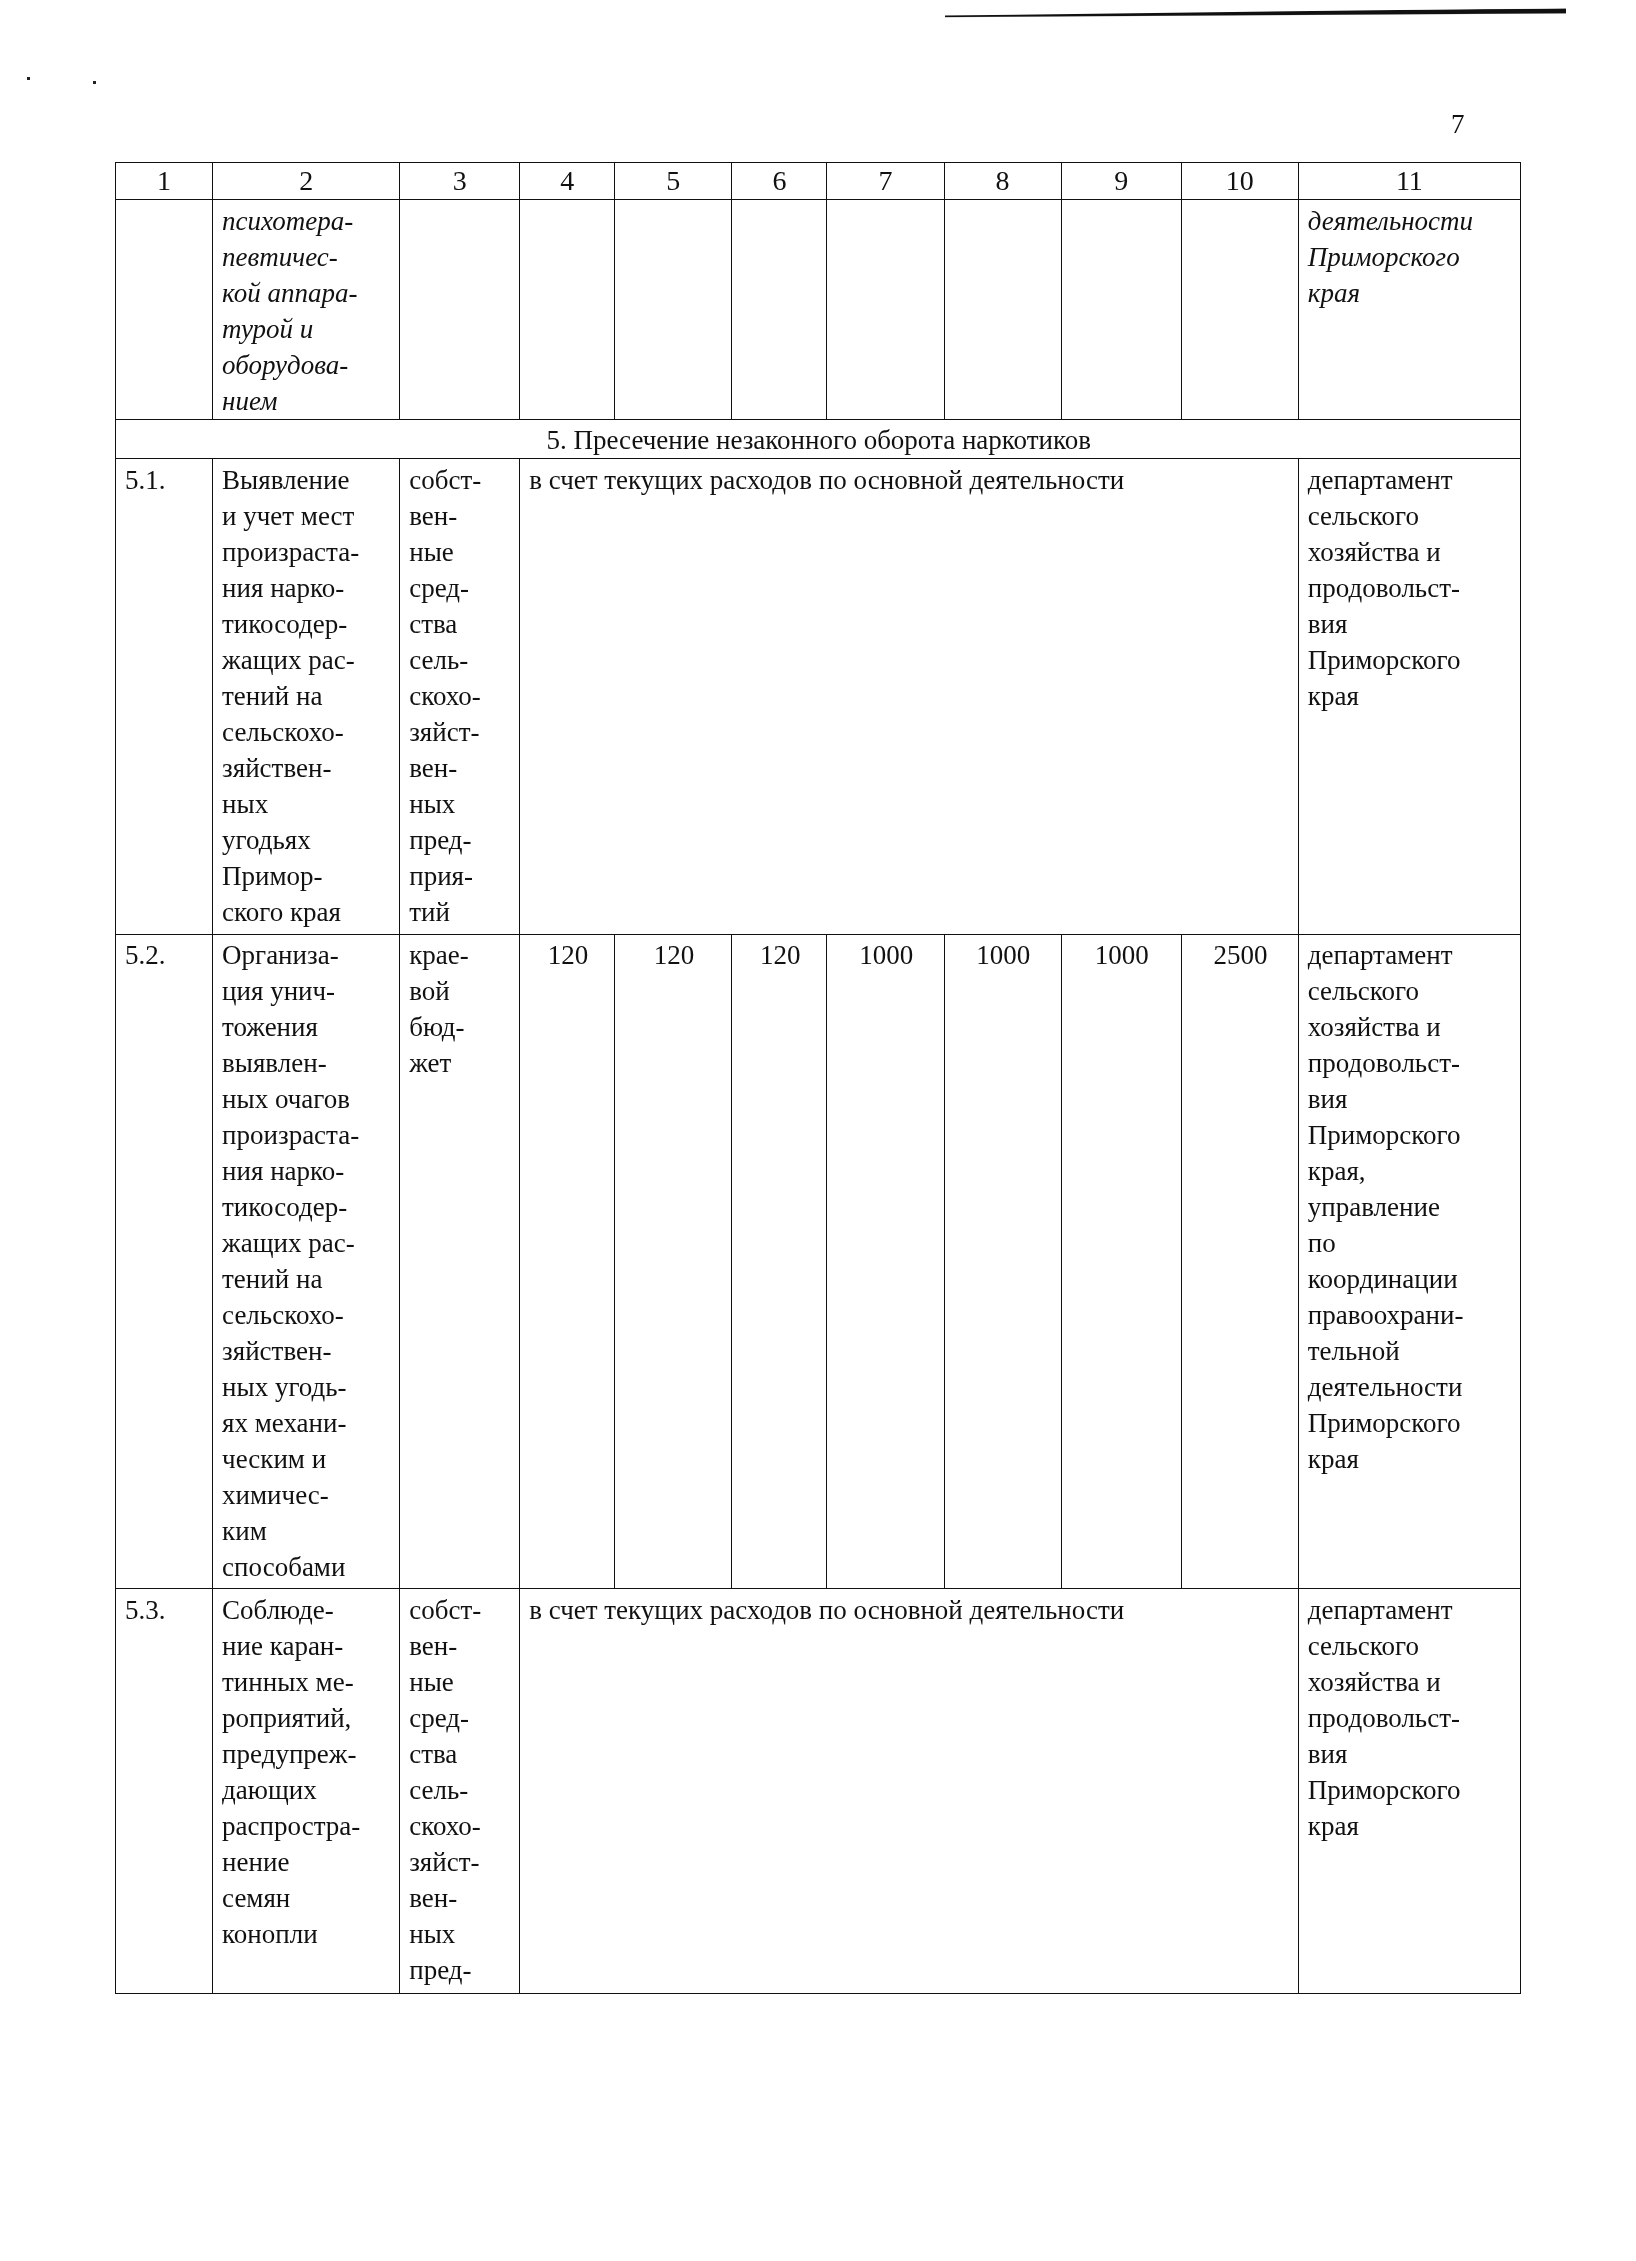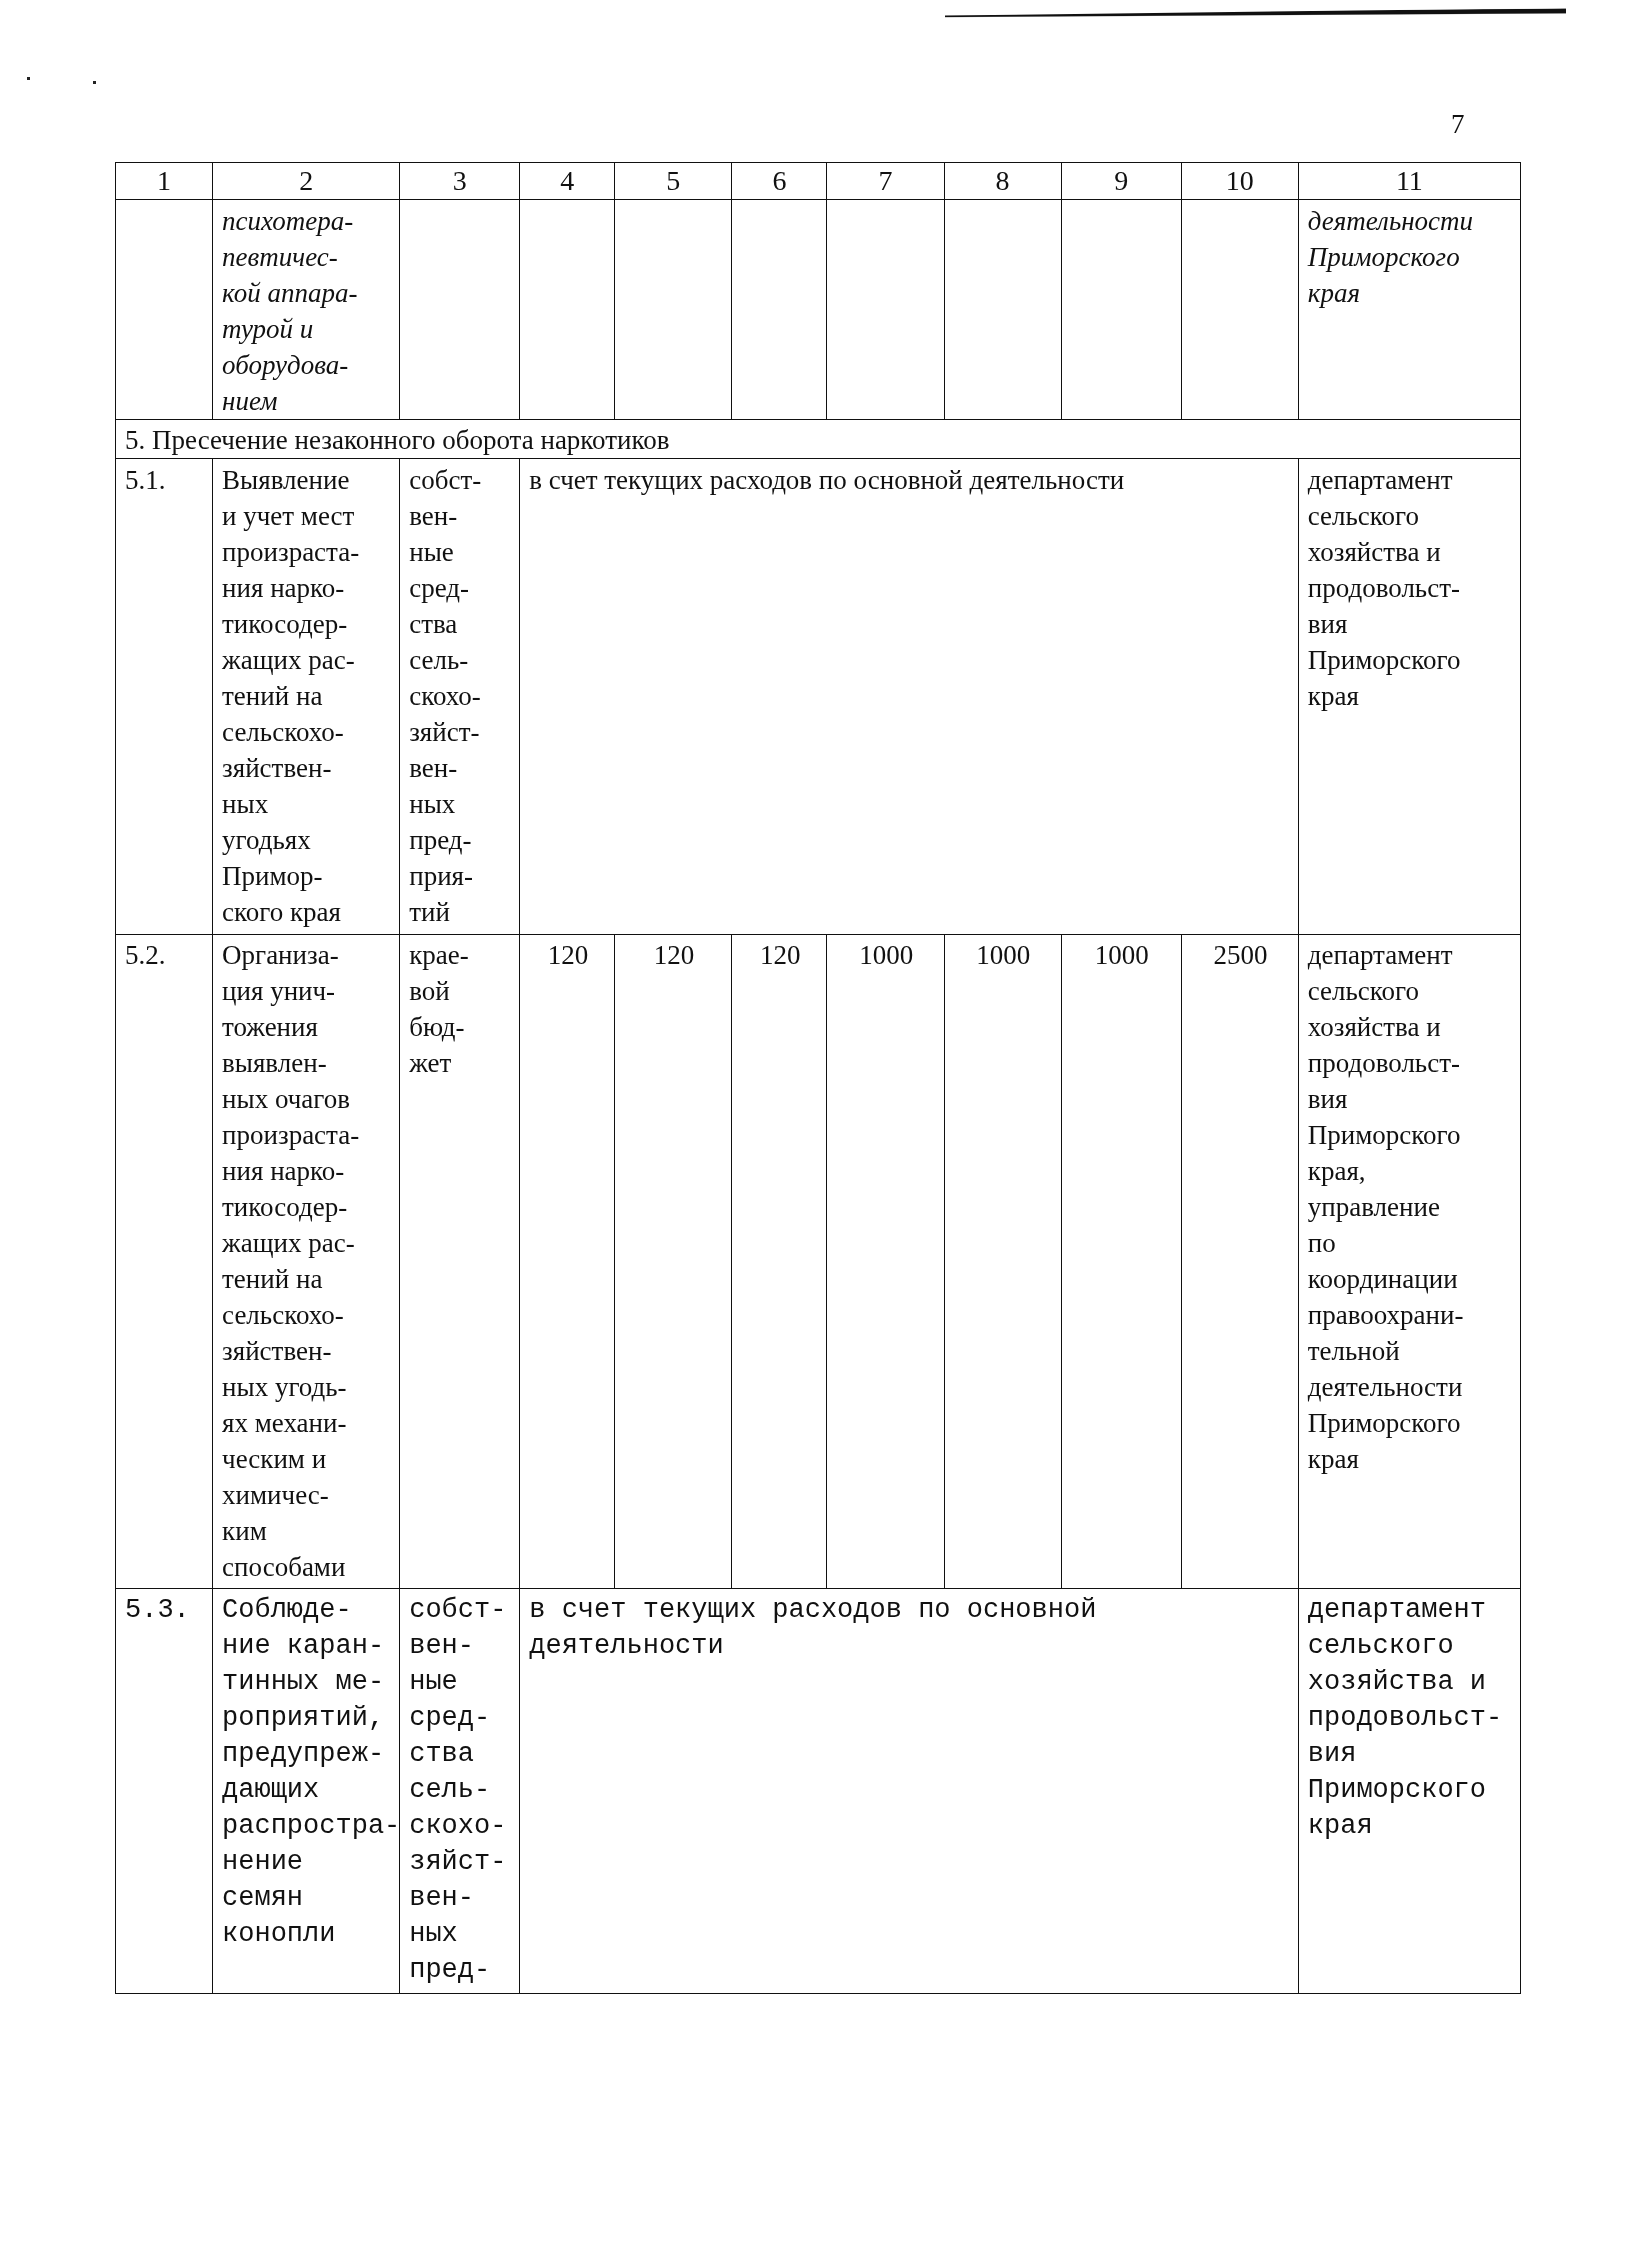--- a/index.html
+++ b/index.html
@@ -21,26 +21,26 @@
     font-family: "Liberation Serif", serif; font-size: 27px; line-height: 36px;
   }
   table.doc td {
     border: 1.9px solid #111; vertical-align: top; padding: 2.5px 7.6px 0 9px;
     overflow: hidden; word-wrap: break-word;
   }
   table.doc tr.hdr td { text-align: center; vertical-align: middle; height: 33px; padding: 0; font-size: 28px; }
   .c { }
   .cell-lines span { display: block; white-space: nowrap; }
   .num { text-align: center; }
-  .sec-title td { text-align: left; height: 32px; padding: 0; }
+  .sec-title td { text-align: center; height: 32px; padding: 0; }
   .row-cont td { height: 216px; font-style: italic; }
   .row-total td { height: 70px; }
   .row-51 td { height: 472px; }
   .row-52 td { height: 651px; }
-  .row-53 td { height: 401px; font-family: Liberation Mono, monospace; }
+  .row-53 td { height: 401px; }
 </style>
 </head>
 <body>
 
 <div class="top-rule"></div>
 <div class="speck" style="left:27px;top:77px;"></div>
 <div class="speck" style="left:93px;top:81px;"></div>
 
 <div class="page-number">7</div>
 

